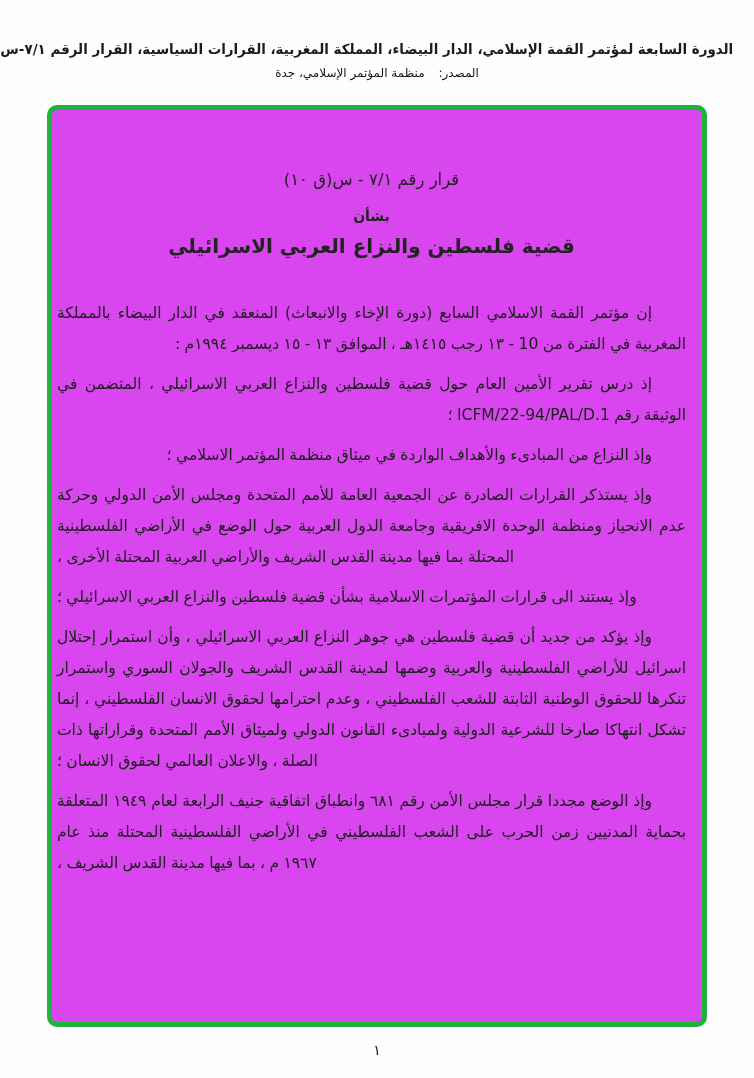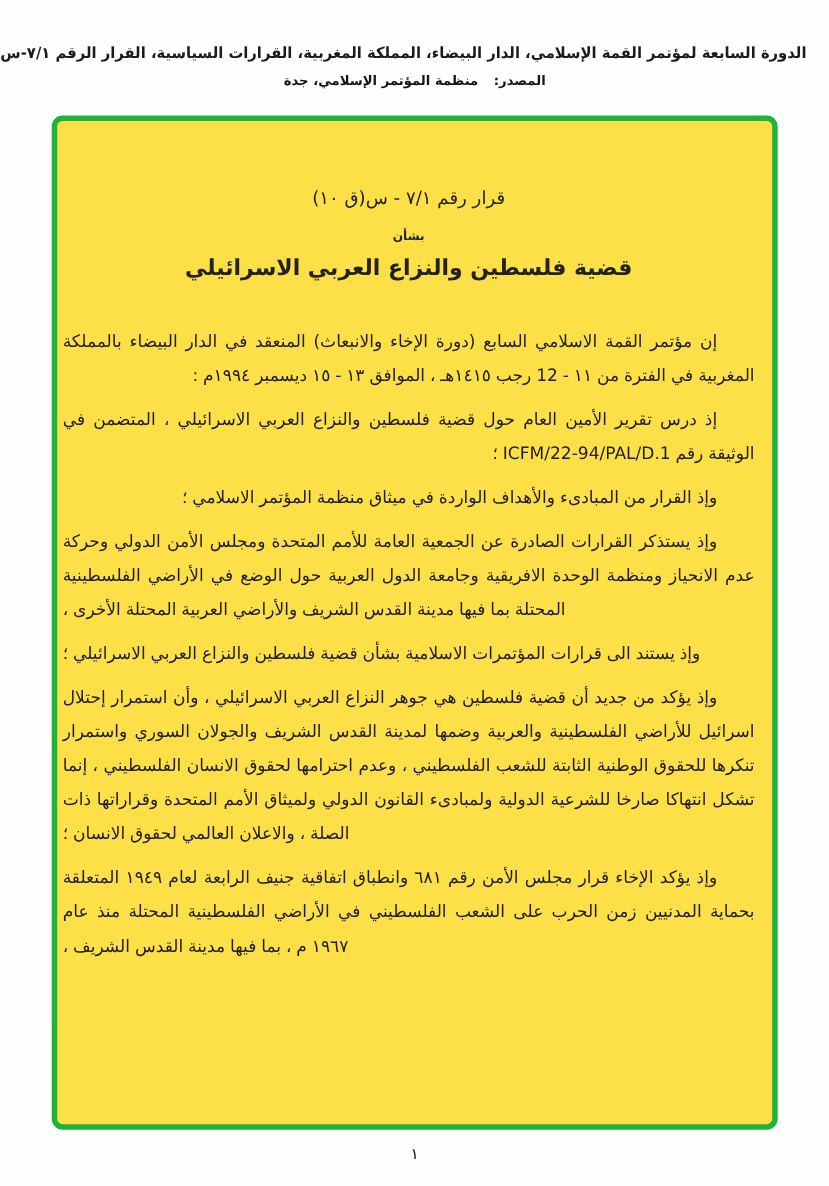--- a/index.html
+++ b/index.html
@@ -16,35 +16,35 @@
   .doc-header {
     position:absolute; top:38px; left:0; right:0;
     direction:rtl; text-align:center;
   }
   .doc-header .line1 {
     font-size:14px; font-weight:bold; line-height:22px;
     padding:0 6px; white-space:nowrap;
     transform:scaleX(0.96); transform-origin:center;
   }
   .doc-header .line2 {
-    margin-top:6px; font-size:12px; font-weight:bold; color:#141414;
+    margin-top:6px; font-size:12px; font-weight:normal; color:#141414;
   }
   .doc-header .line2 .src-label { margin-left:10px; }
 
   .frame {
     position:absolute; left:47px; top:105px;
     width:660px; height:922px;
     border:5px solid #1eb33c; border-radius:10px;
     padding:60px 16px 0 5px;
-    background:#fde047;
+    background:#d946ef;
   }
 
   .title-block { direction:rtl; text-align:center; color:#222; }
   .title-block .t1 { font-size:16.5px; font-weight:normal; letter-spacing:0.5px; }
-  .title-block .t2 { font-size:11px; font-weight:bold; margin-top:19px; }
+  .title-block .t2 { font-size:14px; font-weight:bold; margin-top:19px; }
   .title-block .t3 { font-size:20px; font-weight:bold; margin-top:10px; }
 
   .body-block { margin-top:40px; }
   .para {
     direction:rtl;
     text-align:justify;
     text-align-last:right;
     font-size:15.5px;
     line-height:31px;
     text-indent:34px;
@@ -75,26 +75,26 @@
 
   <div class="frame" style="border-color: rgb(30, 179, 60);">
 
     <div class="title-block">
       <div class="t1">قرار رقم ٧/١ - س(ق ١٠)</div>
       <div class="t2">بشأن</div>
       <div class="t3">قضية فلسطين والنزاع العربي الاسرائيلي</div>
     </div>
 
     <div class="body-block" id="paragraphs">
-        <p class="para last-right">إن مؤتمر القمة الاسلامي السابع (دورة الإخاء والانبعاث) المنعقد في الدار البيضاء بالمملكة المغربية في الفترة من ١١ - 12 رجب ١٤١٥هـ ، الموافق ١٣ - ١٥ ديسمبر ١٩٩٤م :</p>
+        <p class="para last-right">إن مؤتمر القمة الاسلامي السابع (دورة الإخاء والانبعاث) المنعقد في الدار البيضاء بالمملكة المغربية في الفترة من 10 - ١٣ رجب ١٤١٥هـ ، الموافق ١٣ - ١٥ ديسمبر ١٩٩٤م :</p>
         <p class="para last-right"><b>إذ درس </b>تقرير الأمين العام حول قضية فلسطين والنزاع العربي الاسرائيلي ، المتضمن في الوثيقة رقم ICFM/22-94/PAL/D.1 ؛</p>
-        <p class="para last-right"><b>وإذ القرار </b>من المبادىء والأهداف الواردة في ميثاق منظمة المؤتمر الاسلامي ؛</p>
+        <p class="para last-right"><b>وإذ النزاع </b>من المبادىء والأهداف الواردة في ميثاق منظمة المؤتمر الاسلامي ؛</p>
         <p class="para last-left"><b>وإذ يستذكر </b>القرارات الصادرة عن الجمعية العامة للأمم المتحدة ومجلس الأمن الدولي وحركة عدم الانحياز ومنظمة الوحدة الافريقية وجامعة الدول العربية حول الوضع في الأراضي الفلسطينية المحتلة بما فيها مدينة القدس الشريف والأراضي العربية المحتلة الأخرى ،</p>
         <p class="para last-left"><b>وإذ يستند </b>الى قرارات المؤتمرات الاسلامية بشأن قضية فلسطين والنزاع العربي الاسرائيلي ؛</p>
         <p class="para last-left"><b>وإذ يؤكد </b>من جديد أن قضية فلسطين هي جوهر النزاع العربي الاسرائيلي ، وأن استمرار إحتلال اسرائيل للأراضي الفلسطينية والعربية وضمها لمدينة القدس الشريف والجولان السوري واستمرار تنكرها للحقوق الوطنية الثابتة للشعب الفلسطيني ، وعدم احترامها لحقوق الانسان الفلسطيني ، إنما تشكل انتهاكا صارخا للشرعية الدولية ولمبادىء القانون الدولي ولميثاق الأمم المتحدة وقراراتها ذات الصلة ، والاعلان العالمي لحقوق الانسان ؛</p>
-        <p class="para last-left"><b>وإذ يؤكد الإخاء </b>قرار مجلس الأمن رقم ٦٨١ وانطباق اتفاقية جنيف الرابعة لعام ١٩٤٩ المتعلقة بحماية المدنيين زمن الحرب على الشعب الفلسطيني في الأراضي الفلسطينية المحتلة منذ عام ١٩٦٧ م ، بما فيها مدينة القدس الشريف ،</p>
+        <p class="para last-left"><b>وإذ الوضع مجددا </b>قرار مجلس الأمن رقم ٦٨١ وانطباق اتفاقية جنيف الرابعة لعام ١٩٤٩ المتعلقة بحماية المدنيين زمن الحرب على الشعب الفلسطيني في الأراضي الفلسطينية المحتلة منذ عام ١٩٦٧ م ، بما فيها مدينة القدس الشريف ،</p>
       </div>
 
   </div>
 
   <div class="page-number">١</div>
 
 </div>
 
 </body></html>

